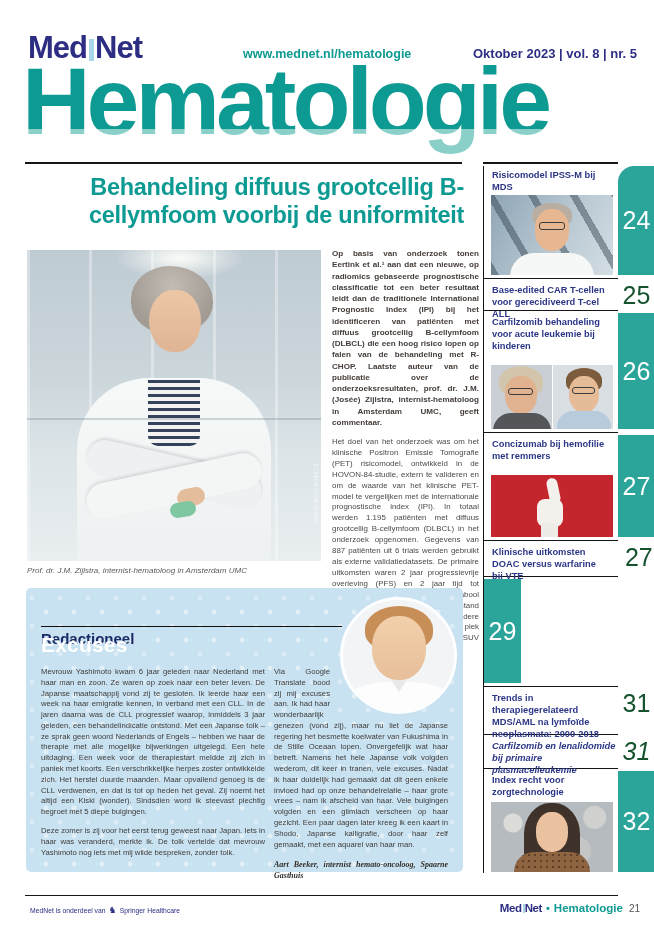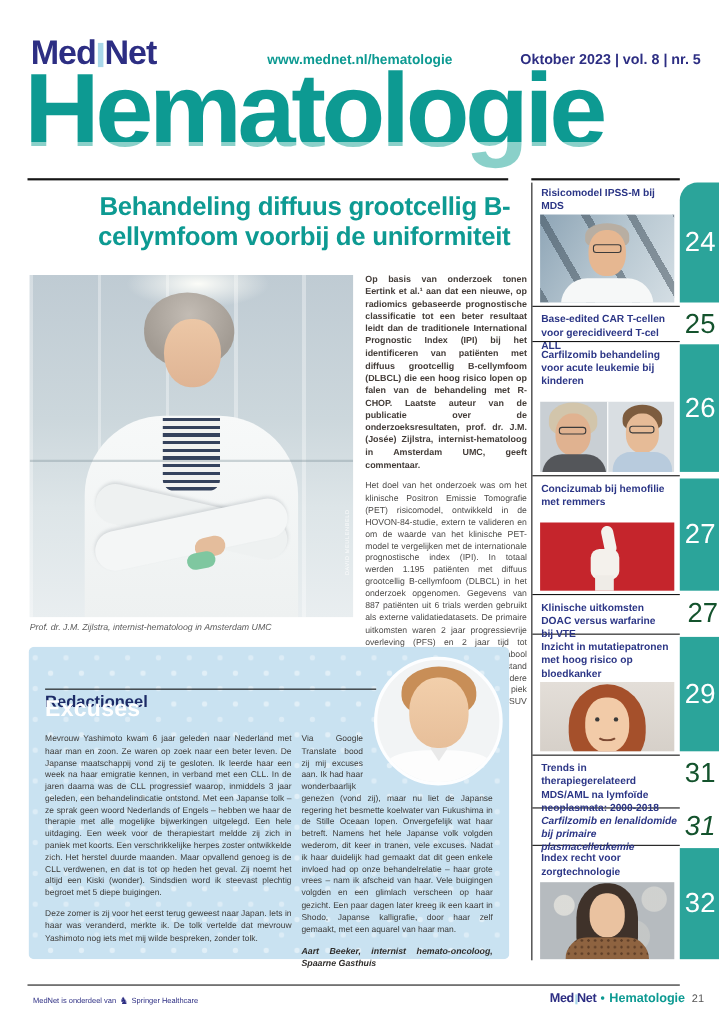--- a/index.html
+++ b/index.html
@@ -63,21 +63,21 @@
   .ed-circle { left:314px; top:9px; width:117px; height:117px; border-radius:50%; border:3px solid #fdfeff; overflow:hidden; background:#f2f4f5; }
   .ec-hair { left:22px; top:6px; width:68px; height:46px; border-radius:50% 50% 42% 42%; background:#c88e57; }
   .ec-face { left:29px; top:16px; width:54px; height:64px; border-radius:47%; background:linear-gradient(180deg,#f2cfab,#e7bf9a); }
   .ec-shirt { left:8px; top:82px; width:96px; height:30px; border-radius:42% 42% 0 0; background:#fdfdfd; }
   .ec-collar { left:48px; top:80px; width:16px; height:12px; background:#e9e9e9; clip-path:polygon(50% 100%,0 0,100% 0); }
   .ed-cols { left:15px; top:79px; width:407px; display:flex; gap:9px; }
   .ed-col1 { width:224px; font-size:7.7px; line-height:1.4; color:#3e3c3a; text-align:justify; }
   .ed-col2 { flex:1; font-size:7.7px; line-height:1.4; color:#3e3c3a; text-align:justify; }
   .ed-spacer { float:right; width:112px; height:46px; margin:0 0 4px 6px; }
   .ed-p2 { margin-top:8px; }
-  .ed-sign { margin-top:9px; font-size:8px; font-weight:700; font-style:italic; color:#2f2d2b; }
+  .ed-sign { margin-top:9px; font-size:8px; font-weight:700; font-style:italic; color:#2f2d2b;font-family:Liberation Serif, serif; }
 
   
   .sidebar { left:483px; top:166px; width:171px; height:707px; border-left:1.8px solid #161616; }
   .sb-item { display:flex; width:171px; }
   .sb-left { width:134px; display:flex; flex-direction:column; }
   .sb-title { padding:3px 2px 2px 8px; font-size:9.3px; line-height:1.3; font-weight:700; color:#2c3686; }
   .sb-photo { position:relative; width:122px; margin:auto 0 0 7px; overflow:hidden; }
   .sb-num { width:37px; display:flex; align-items:center; justify-content:center; font-size:25px; color:#fff; background:#2ba49a; }
   .sb-num.first { border-top-left-radius:16px; }
   .sb-num.plain { background:none; color:#14532d; align-items:flex-start; }
@@ -258,30 +258,20 @@
 
     <div class="sb-item i5">
       <div class="sb-left">
           <div class="sb-title">Klinische uitkomsten DOAC versus warfarine bij VTE</div>
         </div>
       <div class="sb-num plain">27</div>
     </div>
     <div class="sb-sep"></div>
 
     <div class="sb-item i6">
-      <div class="sb-left">
-        <div class="sb-title">Inzicht in mutatiepatronen met hoog risico op bloedkanker</div>
-        <div class="sb-photo ph6 a-woman29">
-          <div class="part w29-hair"></div>
-          <div class="part w29-face"></div>
-          <div class="part w29-eye1"></div>
-          <div class="part w29-eye2"></div>
-          <div class="part w29-smile"></div>
-        </div>
-      </div>
       <div class="sb-num">29</div>
     </div>
     <div class="sb-sep"></div>
 
     <div class="sb-item i7">
       <div class="sb-left">
           <div class="sb-title">Trends in therapiegerelateerd MDS/AML na lymfoïde neoplasmata: 2000-2018</div>
         </div>
       <div class="sb-num plain">31</div>
     </div>

